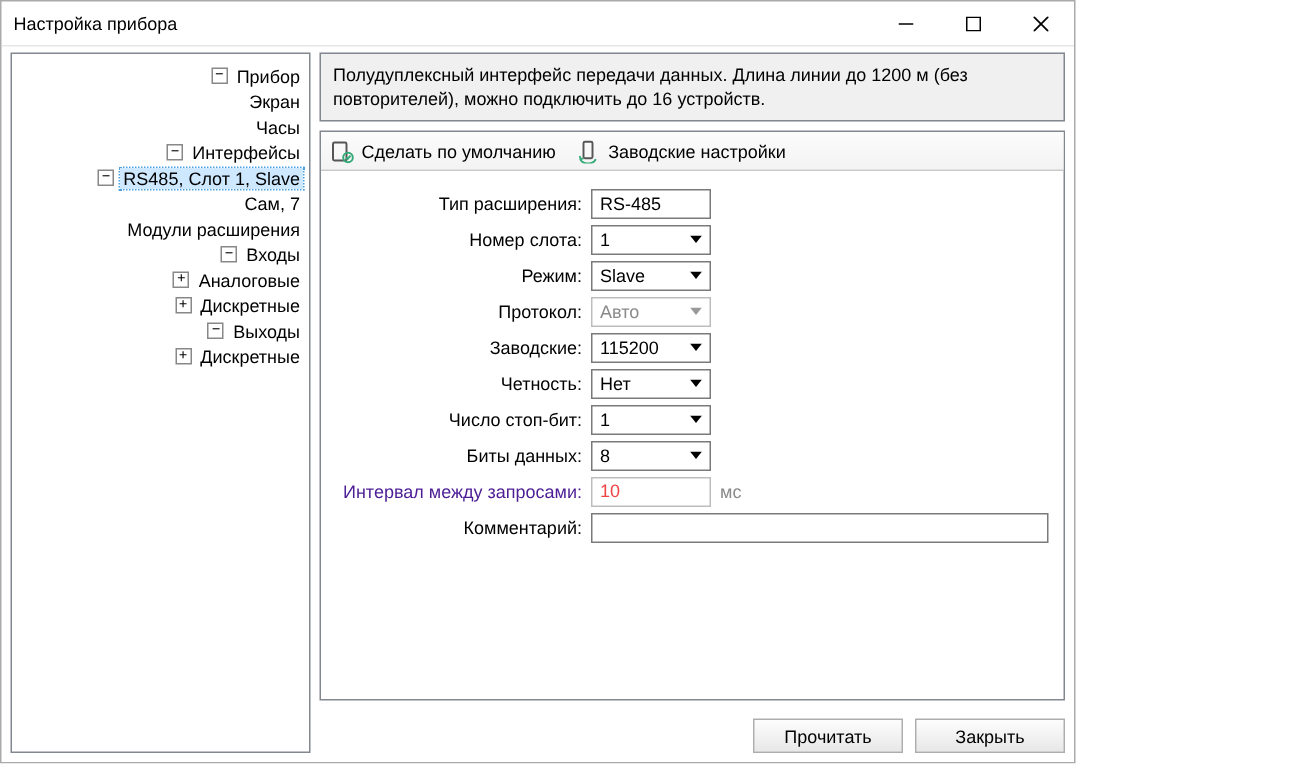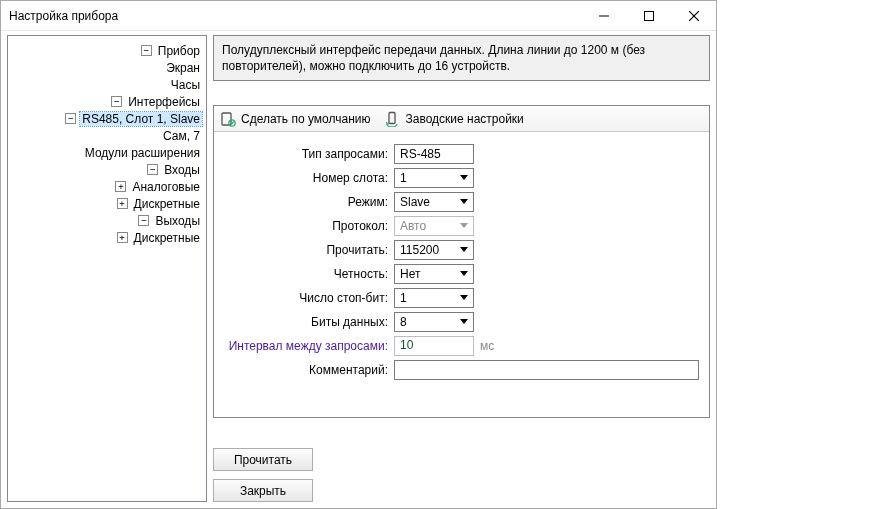--- a/index.html
+++ b/index.html
@@ -18,41 +18,41 @@
   .expander { width:11px; height:11px; border:1px solid #888; display:inline-flex; align-items:center; justify-content:center; margin-right:4px; font-size:9px; line-height:1; background:#fff; font-family: monospace; cursor:pointer; }
   .expander.plus::before { content:"+"; }
   .expander.minus::before { content:"−"; }
   .no-exp { width:15px; display:inline-block; }
   .tree-label { padding:0 2px; }
   .selected .tree-label { background:#cde8ff; outline:1px dotted #4ca0e0; }
   .ind1 { padding-left:16px; }
   .ind2 { padding-left:32px; }
   .ind3 { padding-left:48px; }
 
-  .main { flex:1; display:flex; flex-direction:column; gap:24px; min-height:0; }
+  .main { flex:1; display:flex; flex-direction:column; gap:6px; min-height:0; }
   .desc-box { border:1px solid #828790; background:#f0f0f0; padding:6px 8px; line-height:1.35; }
   .content-box { flex:1; border:1px solid #828790; background:#fff; display:flex; flex-direction:column; min-height:0; }
   .toolbar { height:26px; border-bottom:1px solid #c9c9c9; display:flex; align-items:center; padding:0 6px; gap:14px; background:linear-gradient(#fcfcfc,#f3f3f3); }
   .tool-item { display:flex; align-items:center; gap:5px; cursor:pointer; }
   .tool-icon { width:16px; height:16px; display:inline-flex; align-items:center; justify-content:center; }
 
   .form { padding:10px 10px 0 10px; }
   .row { display:flex; align-items:center; height:24px; margin-bottom:0px; }
   .lbl { width:170px; text-align:right; padding-right:6px; }
   .value-static { width:80px; height:20px; border:1px solid #7a7a7a; background:#fff; padding:1px 5px; display:flex; align-items:center; }
   .combo { position:relative; width:80px; height:20px; border:1px solid #7a7a7a; background:#fff; display:flex; align-items:center; padding:0 18px 0 5px; }
   .combo.disabled { color:#8a8a8a; border-color:#bdbdbd; }
   .combo .caret { position:absolute; right:2px; top:1px; width:15px; height:16px; display:flex; align-items:center; justify-content:center; border-left:1px solid transparent; }
   .caret svg { width:8px; height:6px; }
-  .tx { width:80px; height:20px; border:1px solid #bdbdbd; background:#fff; padding:1px 5px; color:#14532d; }
+  .tx { width:80px; height:20px; border:1px solid #bdbdbd; background:#fff; padding:1px 5px; color:#ef4444; }
   .unit { margin-left:6px; color:#8a8a8a; }
   .lbl.disabled { color:#4c1d95; }
   .comment-input { flex:1; height:20px; border:1px solid #7a7a7a; background:#fff; max-width:390px; }
 
-  .footer { padding:6px 0 0 0; display:flex; justify-content:flex-end; gap:8px;flex-direction:column; }
+  .footer { padding:6px 0 0 0; display:flex; justify-content:flex-end; gap:8px; }
   .btn { width:100px; height:23px; border:1px solid #adadad; background:linear-gradient(#fdfdfd,#e7e7e7); display:flex; align-items:center; justify-content:center; cursor:pointer; }
 </style>
 </head>
 <body>
 
 <div class="window">
 
   <div class="titlebar">
     <div class="titlebar-title">Настройка прибора</div>
     <div class="win-controls">
@@ -186,21 +186,21 @@
                   <path d="M3 13 a5 3 0 1 0 10 0" fill="none" stroke="#3a7" stroke-width="1.3"></path>
                   <path d="M2.5 11 l0.5 2 l2 -0.4" fill="none" stroke="#3a7" stroke-width="1.2"></path>
                 </svg>
             </span>
             <span>Заводские настройки</span>
           </div>
         </div>
 
         <div class="form">
           <div class="row">
-            <div class="lbl">Тип запросами:</div>
+            <div class="lbl">Тип расширения:</div>
             <div class="value-static">RS-485</div>
           </div>
           <div class="row">
             <div class="lbl">Номер слота:</div>
             <div class="combo">
               <span>1</span>
               <span class="caret">
                   <svg viewBox="0 0 8 6">
                     <path d="M0 0 L4 5 L8 0" fill="#000"></path>
                   </svg>
@@ -223,21 +223,21 @@
             <div class="combo disabled">
               <span>Авто</span>
               <span class="caret">
                   <svg viewBox="0 0 8 6">
                     <path d="M0 0 L4 5 L8 0" fill="#999"></path>
                   </svg>
                 </span>
             </div>
           </div>
           <div class="row">
-            <div class="lbl">Прочитать:</div>
+            <div class="lbl">Заводские:</div>
             <div class="combo">
               <span>115200</span>
               <span class="caret">
                   <svg viewBox="0 0 8 6">
                     <path d="M0 0 L4 5 L8 0" fill="#000"></path>
                   </svg>
                 </span>
             </div>
           </div>
           <div class="row">

